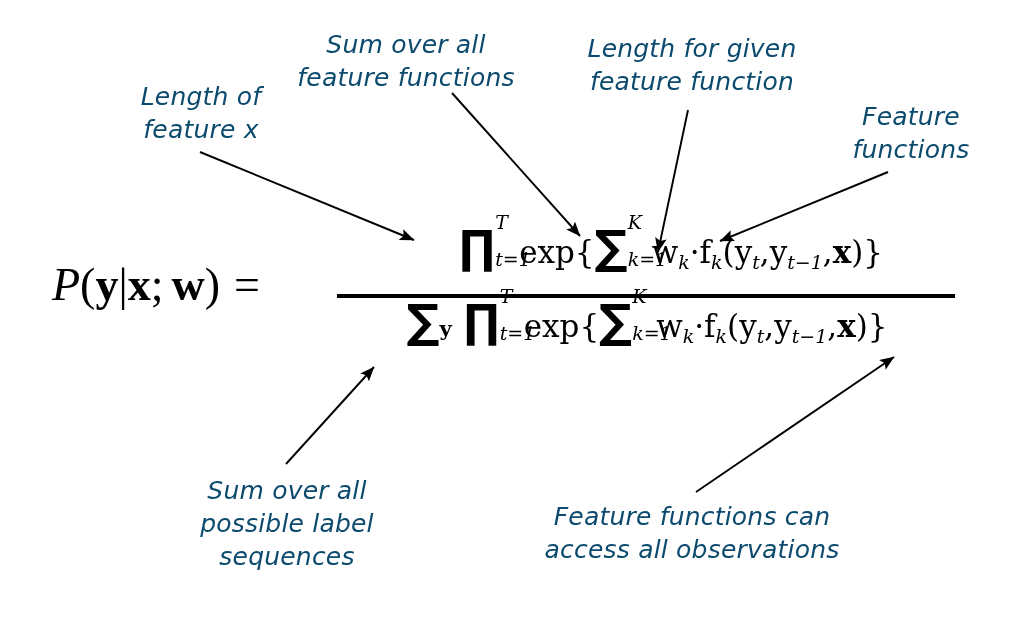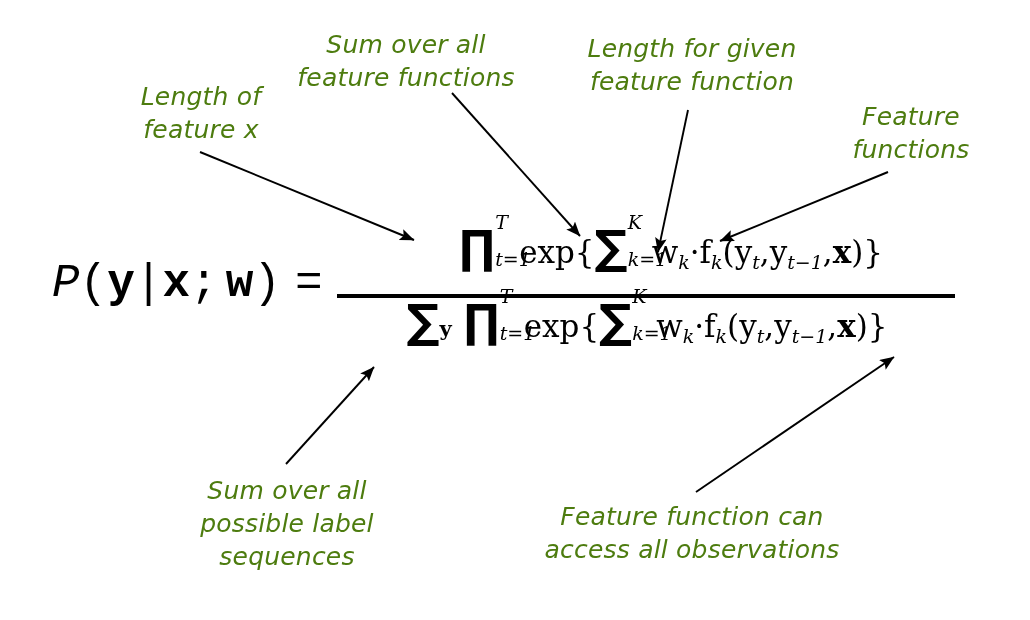--- a/index.html
+++ b/index.html
@@ -12,21 +12,21 @@
     width: 1030px;
     height: 620px;
     background: #ffffff;
     overflow: hidden;
     font-family: "DejaVu Sans", sans-serif;
   }
 
   
   .annot {
     position: absolute;
-    color: #4d7c0f;
+    color: #0c4a6e;
     font-family: "DejaVu Sans", sans-serif;
     font-style: italic;
     font-weight: 500;
     font-size: 25px;
     line-height: 1.32;
     text-align: center;
     white-space: pre-line;
     letter-spacing: 0.2px;
   }
 
@@ -37,21 +37,21 @@
     top: 0;
     width: 1030px;
     height: 620px;
     pointer-events: none;
   }
   .lhs {
     position: absolute;
     left: 52px;
     top: 258px;
     font-size: 46px;
-    font-family: Liberation Mono, monospace;
+    font-family: Liberation Serif, serif;
     white-space: nowrap;
   }
   .lhs .it { font-style: italic; }
   .lhs .bf { font-weight: bold; font-style: normal; }
   .lhs .bar { font-style: normal; font-weight: 400; }
 
   
   #frac {
     position: absolute;
     left: 330px;
@@ -181,17 +181,17 @@
 feature x</div>
       <div class="annot" style="left: 280px; top: 28px; width: 252px;">Sum over all
 feature functions</div>
       <div class="annot" style="left: 568px; top: 32px; width: 248px;">Length for given
 feature function</div>
       <div class="annot" style="left: 828px; top: 100px; width: 166px; font-style: italic;">Feature
 functions</div>
       <div class="annot" style="left: 182px; top: 474px; width: 210px;">Sum over all
 possible label
 sequences</div>
-      <div class="annot" style="left: 538px; top: 500px; width: 308px;">Feature function can
+      <div class="annot" style="left: 538px; top: 500px; width: 308px;">Feature functions can
 access all observations</div>
     </div>
 
 </div>
 
 </body></html>

